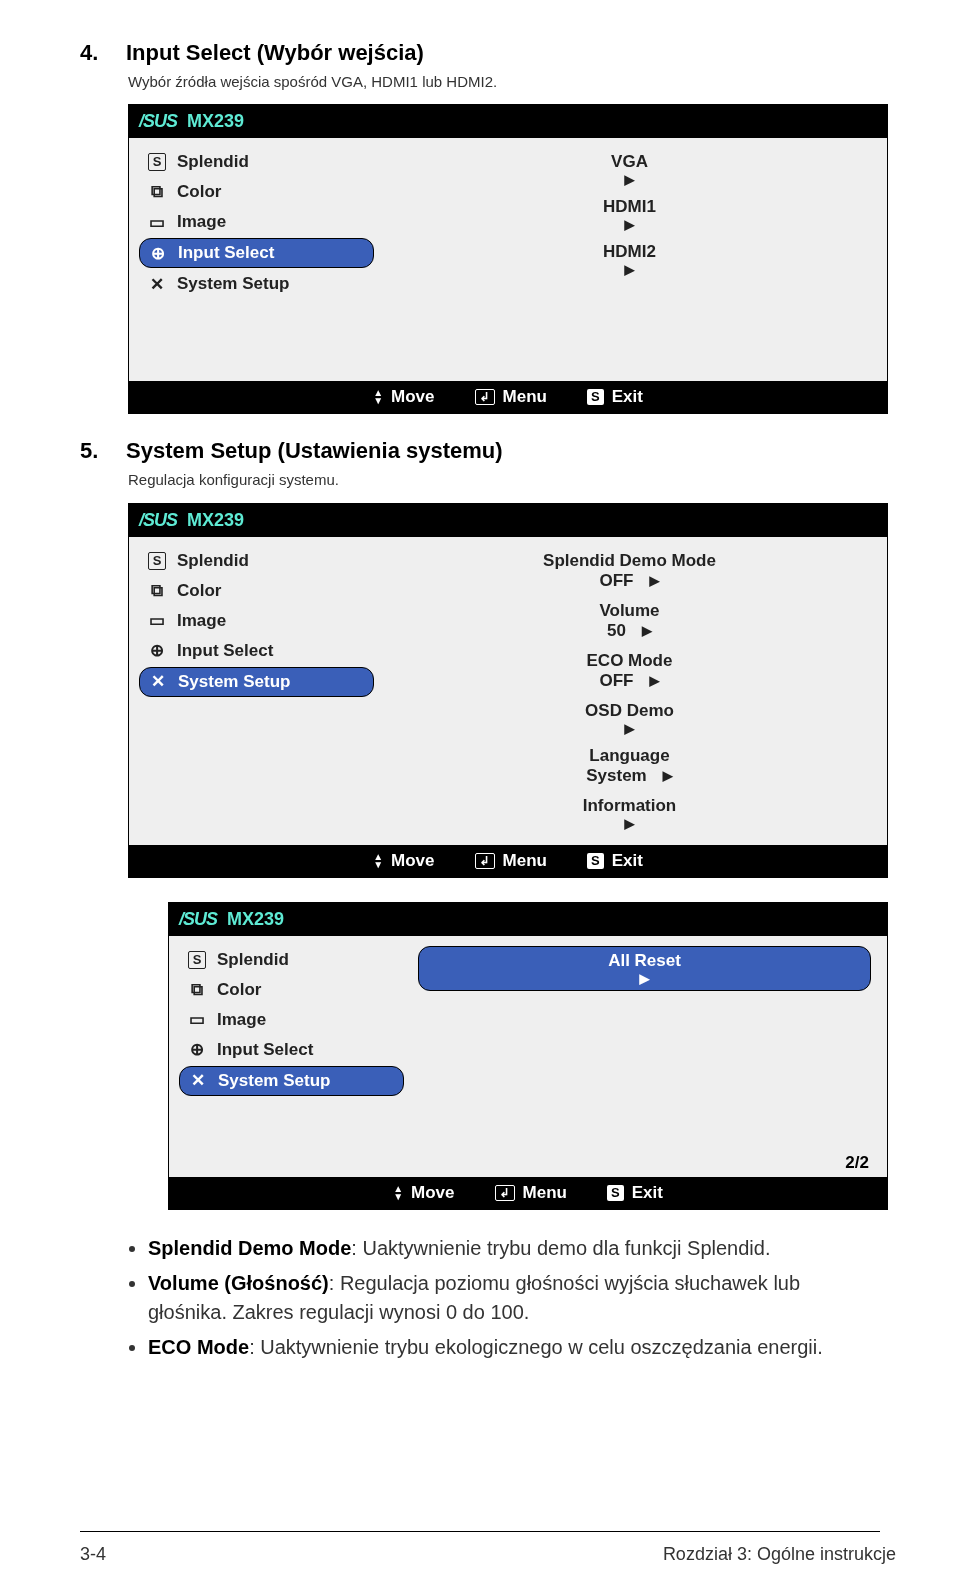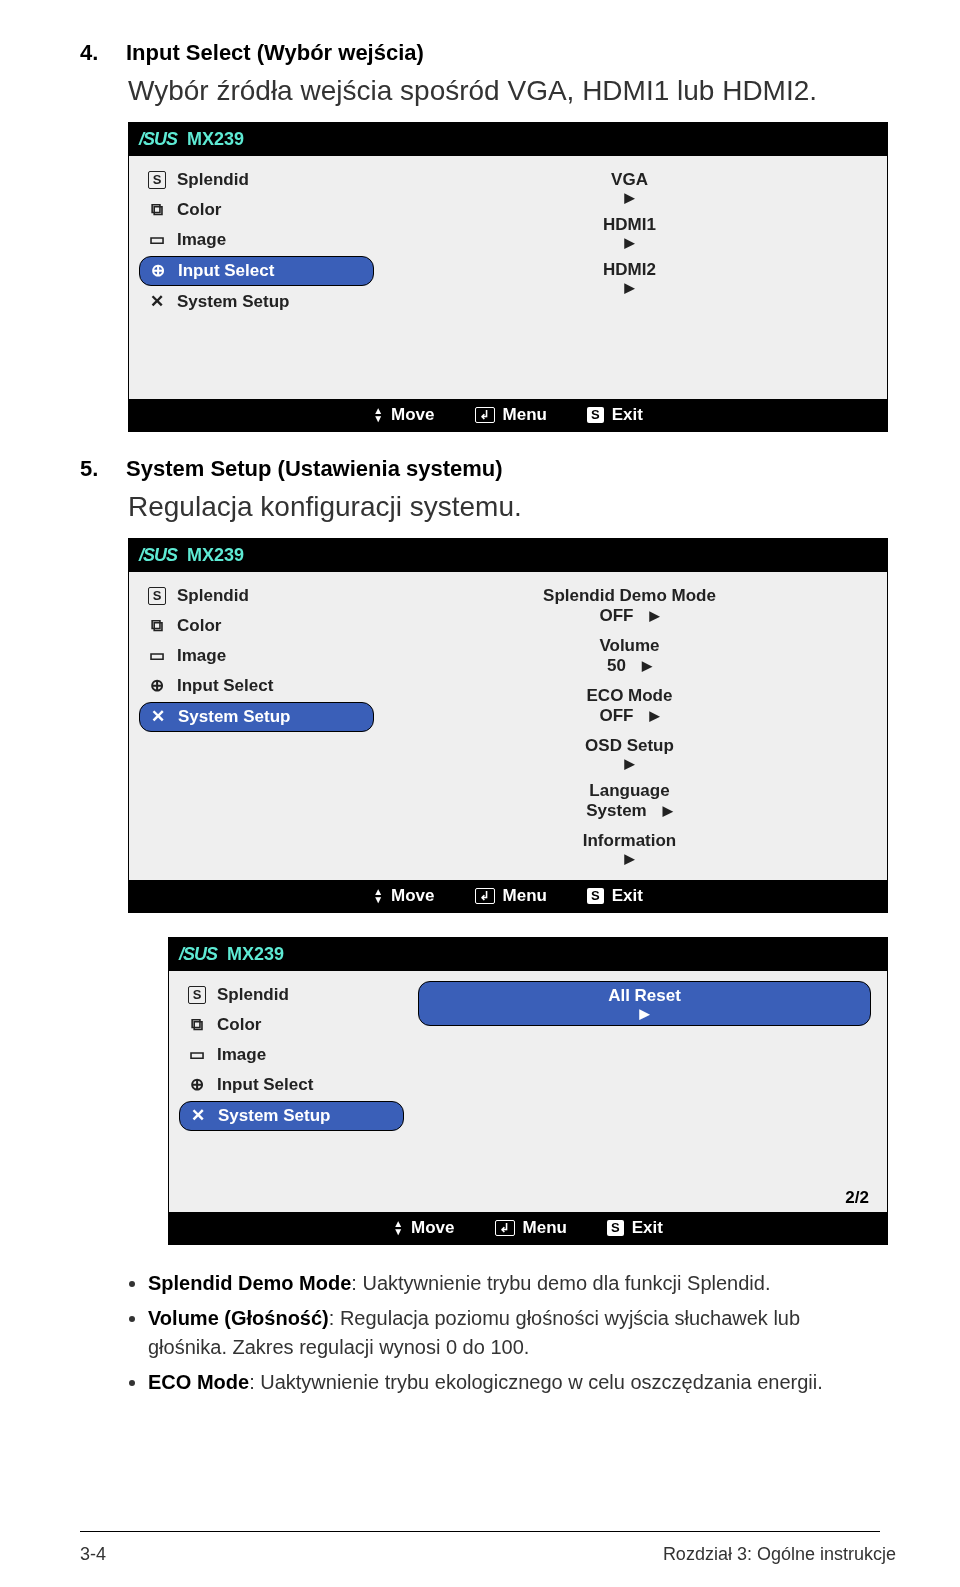--- a/index.html
+++ b/index.html
@@ -8,21 +8,21 @@
     font-family: Arial, Helvetica, sans-serif;
     width: 960px;
     height: 1587px;
     padding: 40px 80px 20px 80px;
     position: relative;
     color: #000;
   }
   .section-heading { font-size: 22px; font-weight: bold; margin-bottom: 6px; }
   .num-col { display:flex; gap:18px; }
   .num { font-weight:bold; font-size:22px; width:28px; }
-  .section-body { font-size: 28px; color:#333; margin-left:48px; margin-bottom:12px; line-height:1.35; }
+  .section-body { font-size: 15px; color:#333; margin-left:48px; margin-bottom:12px; line-height:1.35; }
   
   .osd {
     width: 760px;
     margin: 10px 0 24px 48px;
     background: #efefef;
     border: 1px solid #000;
   }
   .osd-header {
     background: #000;
     color: #5eead4;
@@ -213,21 +213,21 @@
           </span>
         </div>
       <div class="row">
           <span>ECO Mode</span>
           <span class="val">
             <span>OFF</span>
             <span class="tri">▶</span>
           </span>
         </div>
       <div class="row">
-          <span>OSD Setup</span>
+          <span>OSD Demo</span>
           <span class="val">
             <span class="tri">▶</span>
           </span>
         </div>
       <div class="row">
           <span>Language</span>
           <span class="val">
             <span>System</span>
             <span class="tri">▶</span>
           </span>

